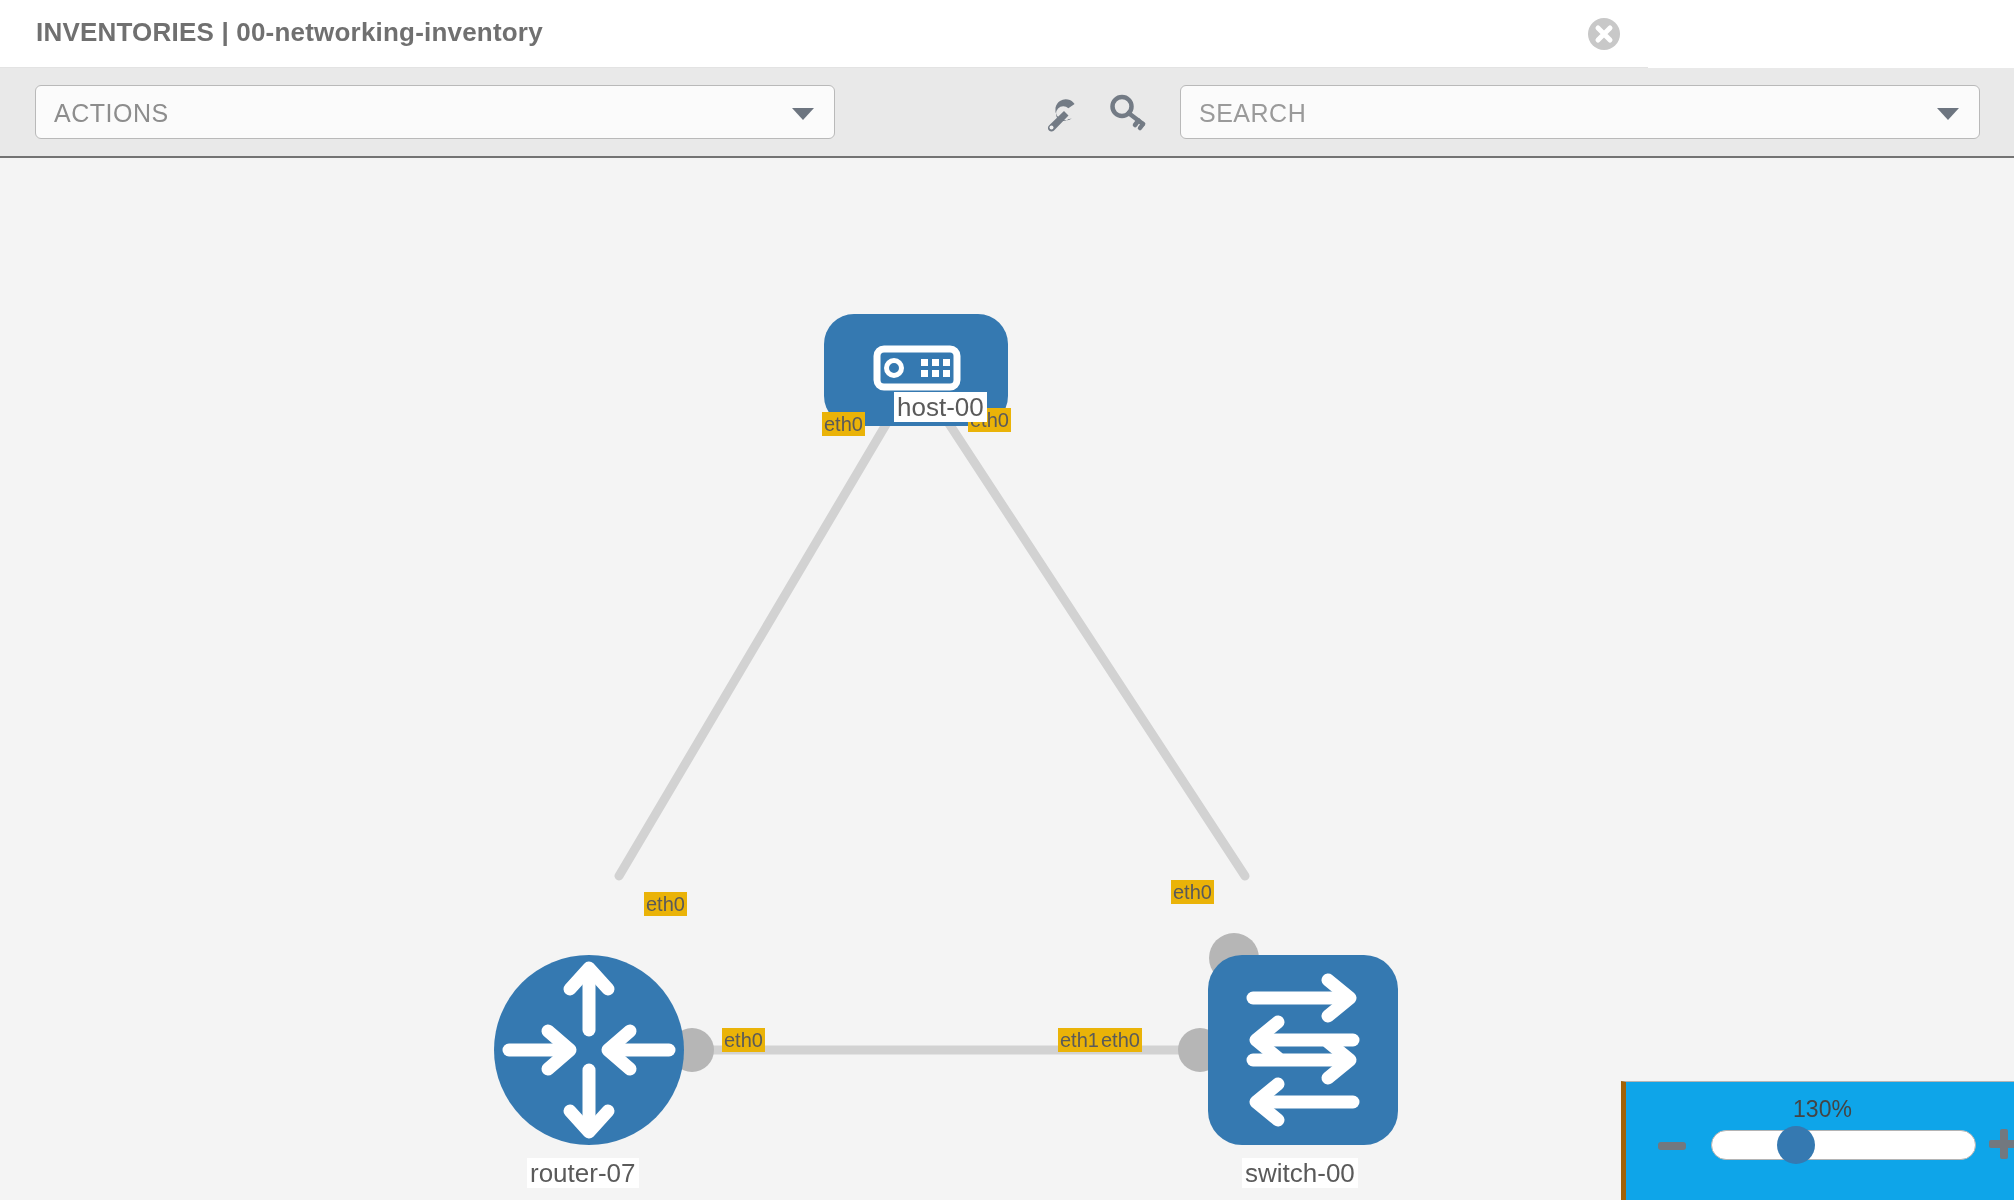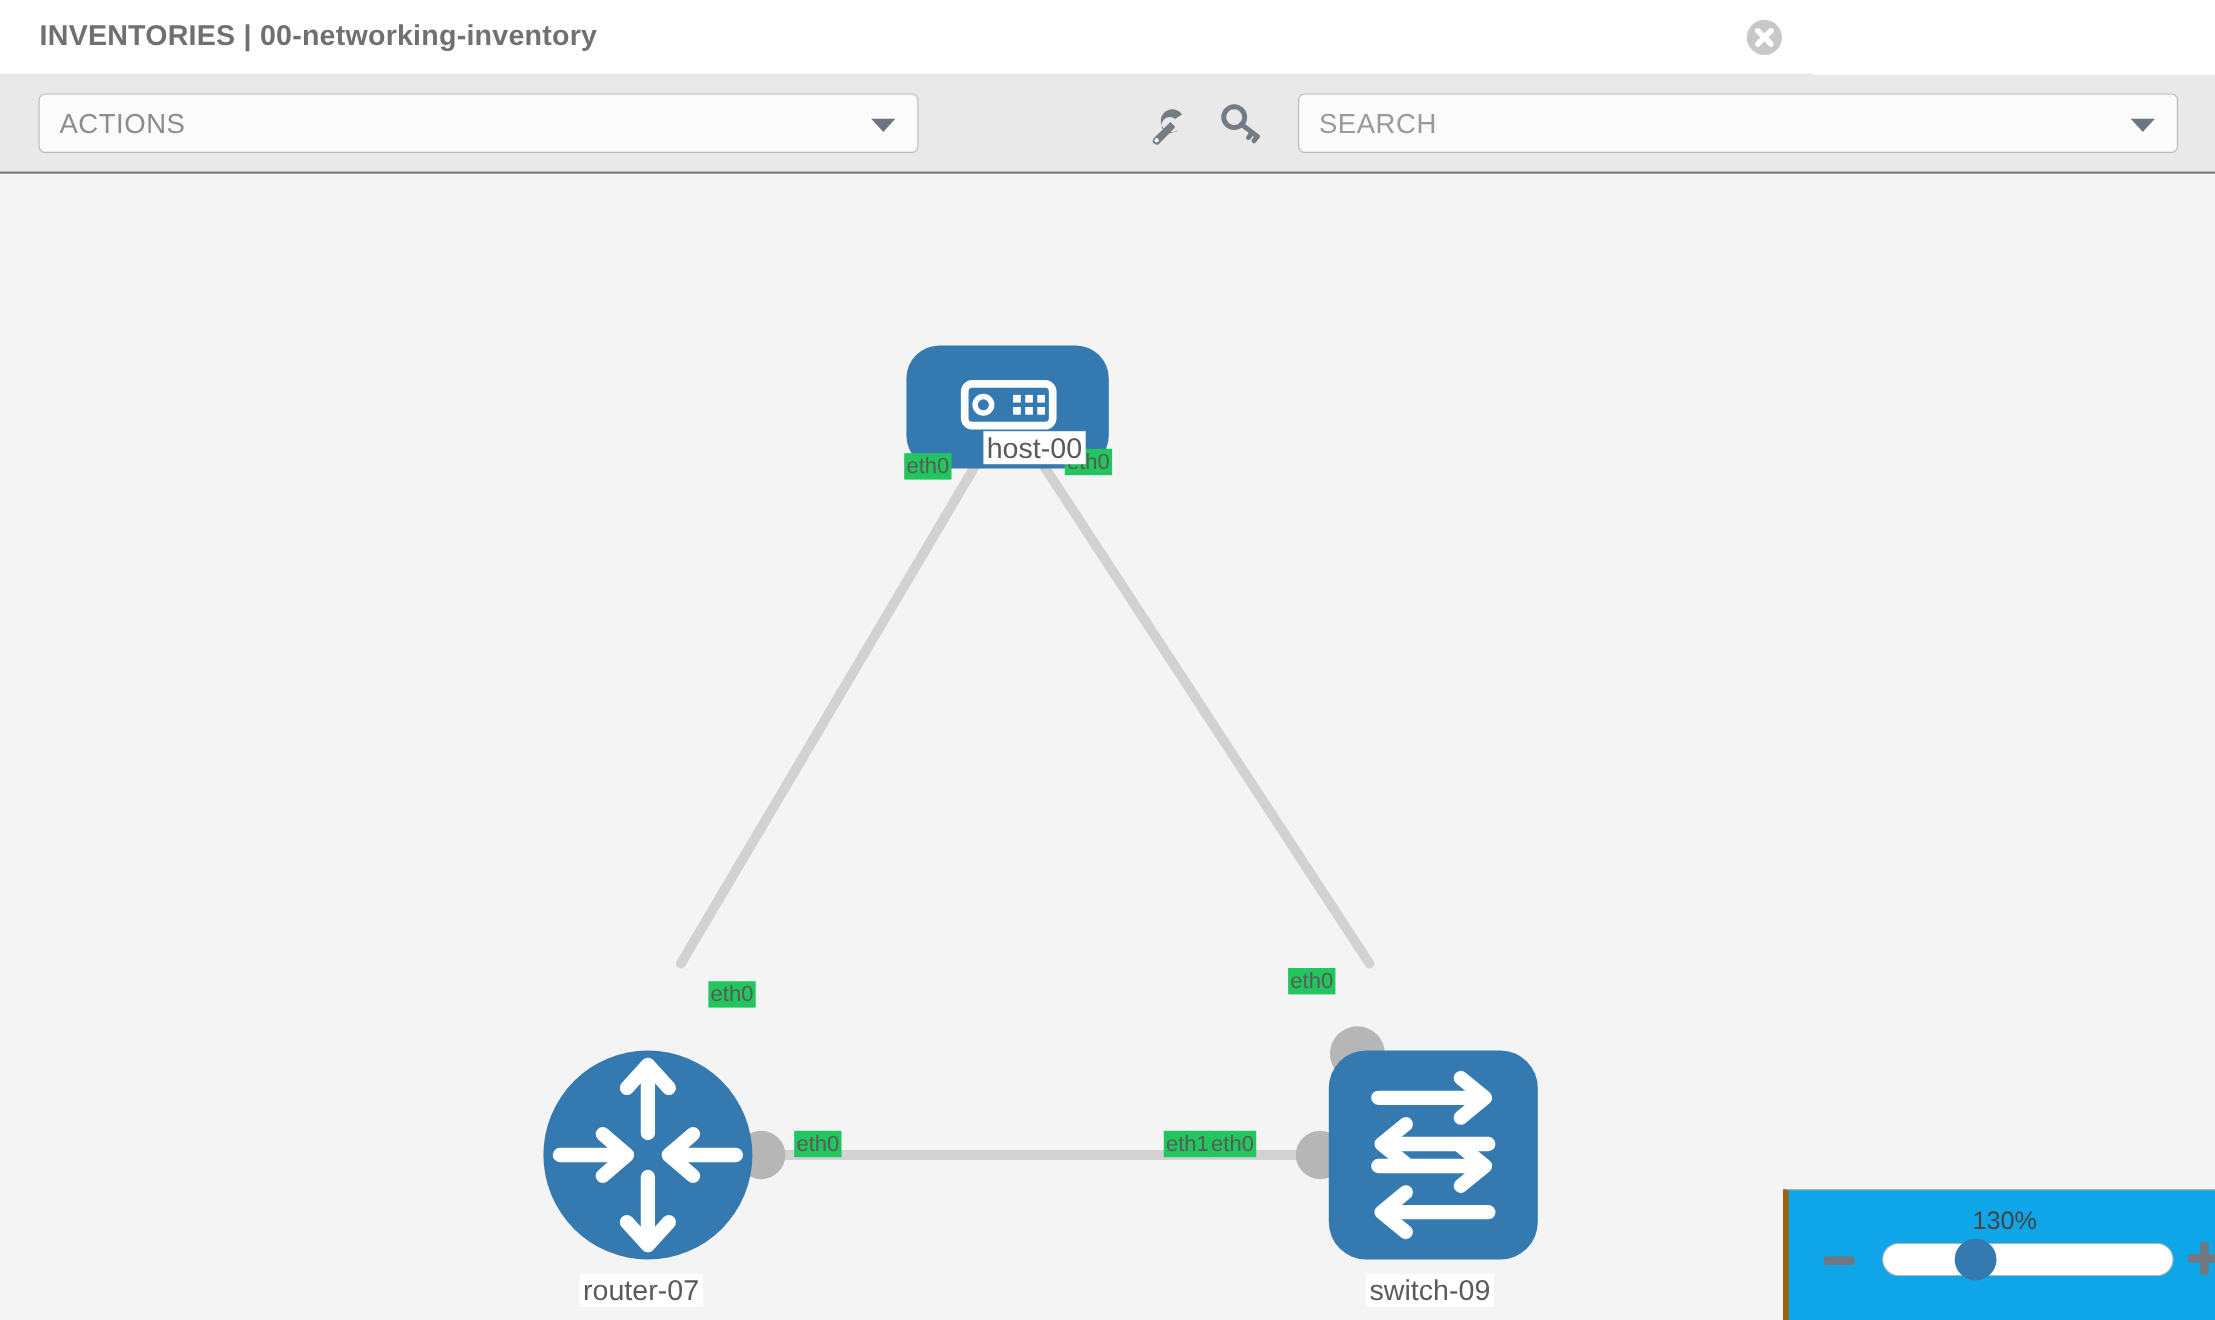--- a/index.html
+++ b/index.html
@@ -82,21 +82,21 @@
   .node-label{
     position:absolute;
     font-size:26px;color:#5a5a5a;
     background:#ffffff;
     padding:0 3px;white-space:nowrap;
     line-height:30px;
   }
   .edge-label{
     position:absolute;
     font-size:20px;color:#5a5a5a;
-    background:#22c55e;
+    background:#eab308;
     padding:0 2px;white-space:nowrap;
     line-height:24px;
   }
 
   
   .zoom-panel{
     position:absolute;left:1621px;top:1081px;
     width:393px;height:119px;
     background:#0ea5e9;
     border-top:1px solid #b5b5b5;
@@ -243,21 +243,21 @@
     <div class="edge-label" style="left:822px;top:254px;">eth0</div>
     <div class="edge-label" style="left:968px;top:250px;">eth0</div>
     <div class="edge-label" style="left:644px;top:734px;">eth0</div>
     <div class="edge-label" style="left:1171px;top:722px;">eth0</div>
     <div class="edge-label" style="left:722px;top:870px;">eth0</div>
     <div class="edge-label" style="left:1099px;top:870px;">eth0</div>
     <div class="edge-label" style="left:1058px;top:870px;">eth1</div>
 
     <div class="node-label" style="left:869px;top:234px;margin-left:25px;">host-00</div>
     <div class="node-label" style="left:527px;top:1000px;">router-07</div>
-    <div class="node-label" style="left:1242px;top:1000px;">switch-09</div>
+    <div class="node-label" style="left:1242px;top:1000px;">switch-00</div>
   </div>
 
   <div class="zoom-panel">
     <div class="zoom-pct">130%</div>
     <div class="zoom-minus"></div>
     <div class="zoom-track"></div>
     <div class="zoom-thumb"></div>
     <div class="zoom-plus"></div>
   </div>
 

